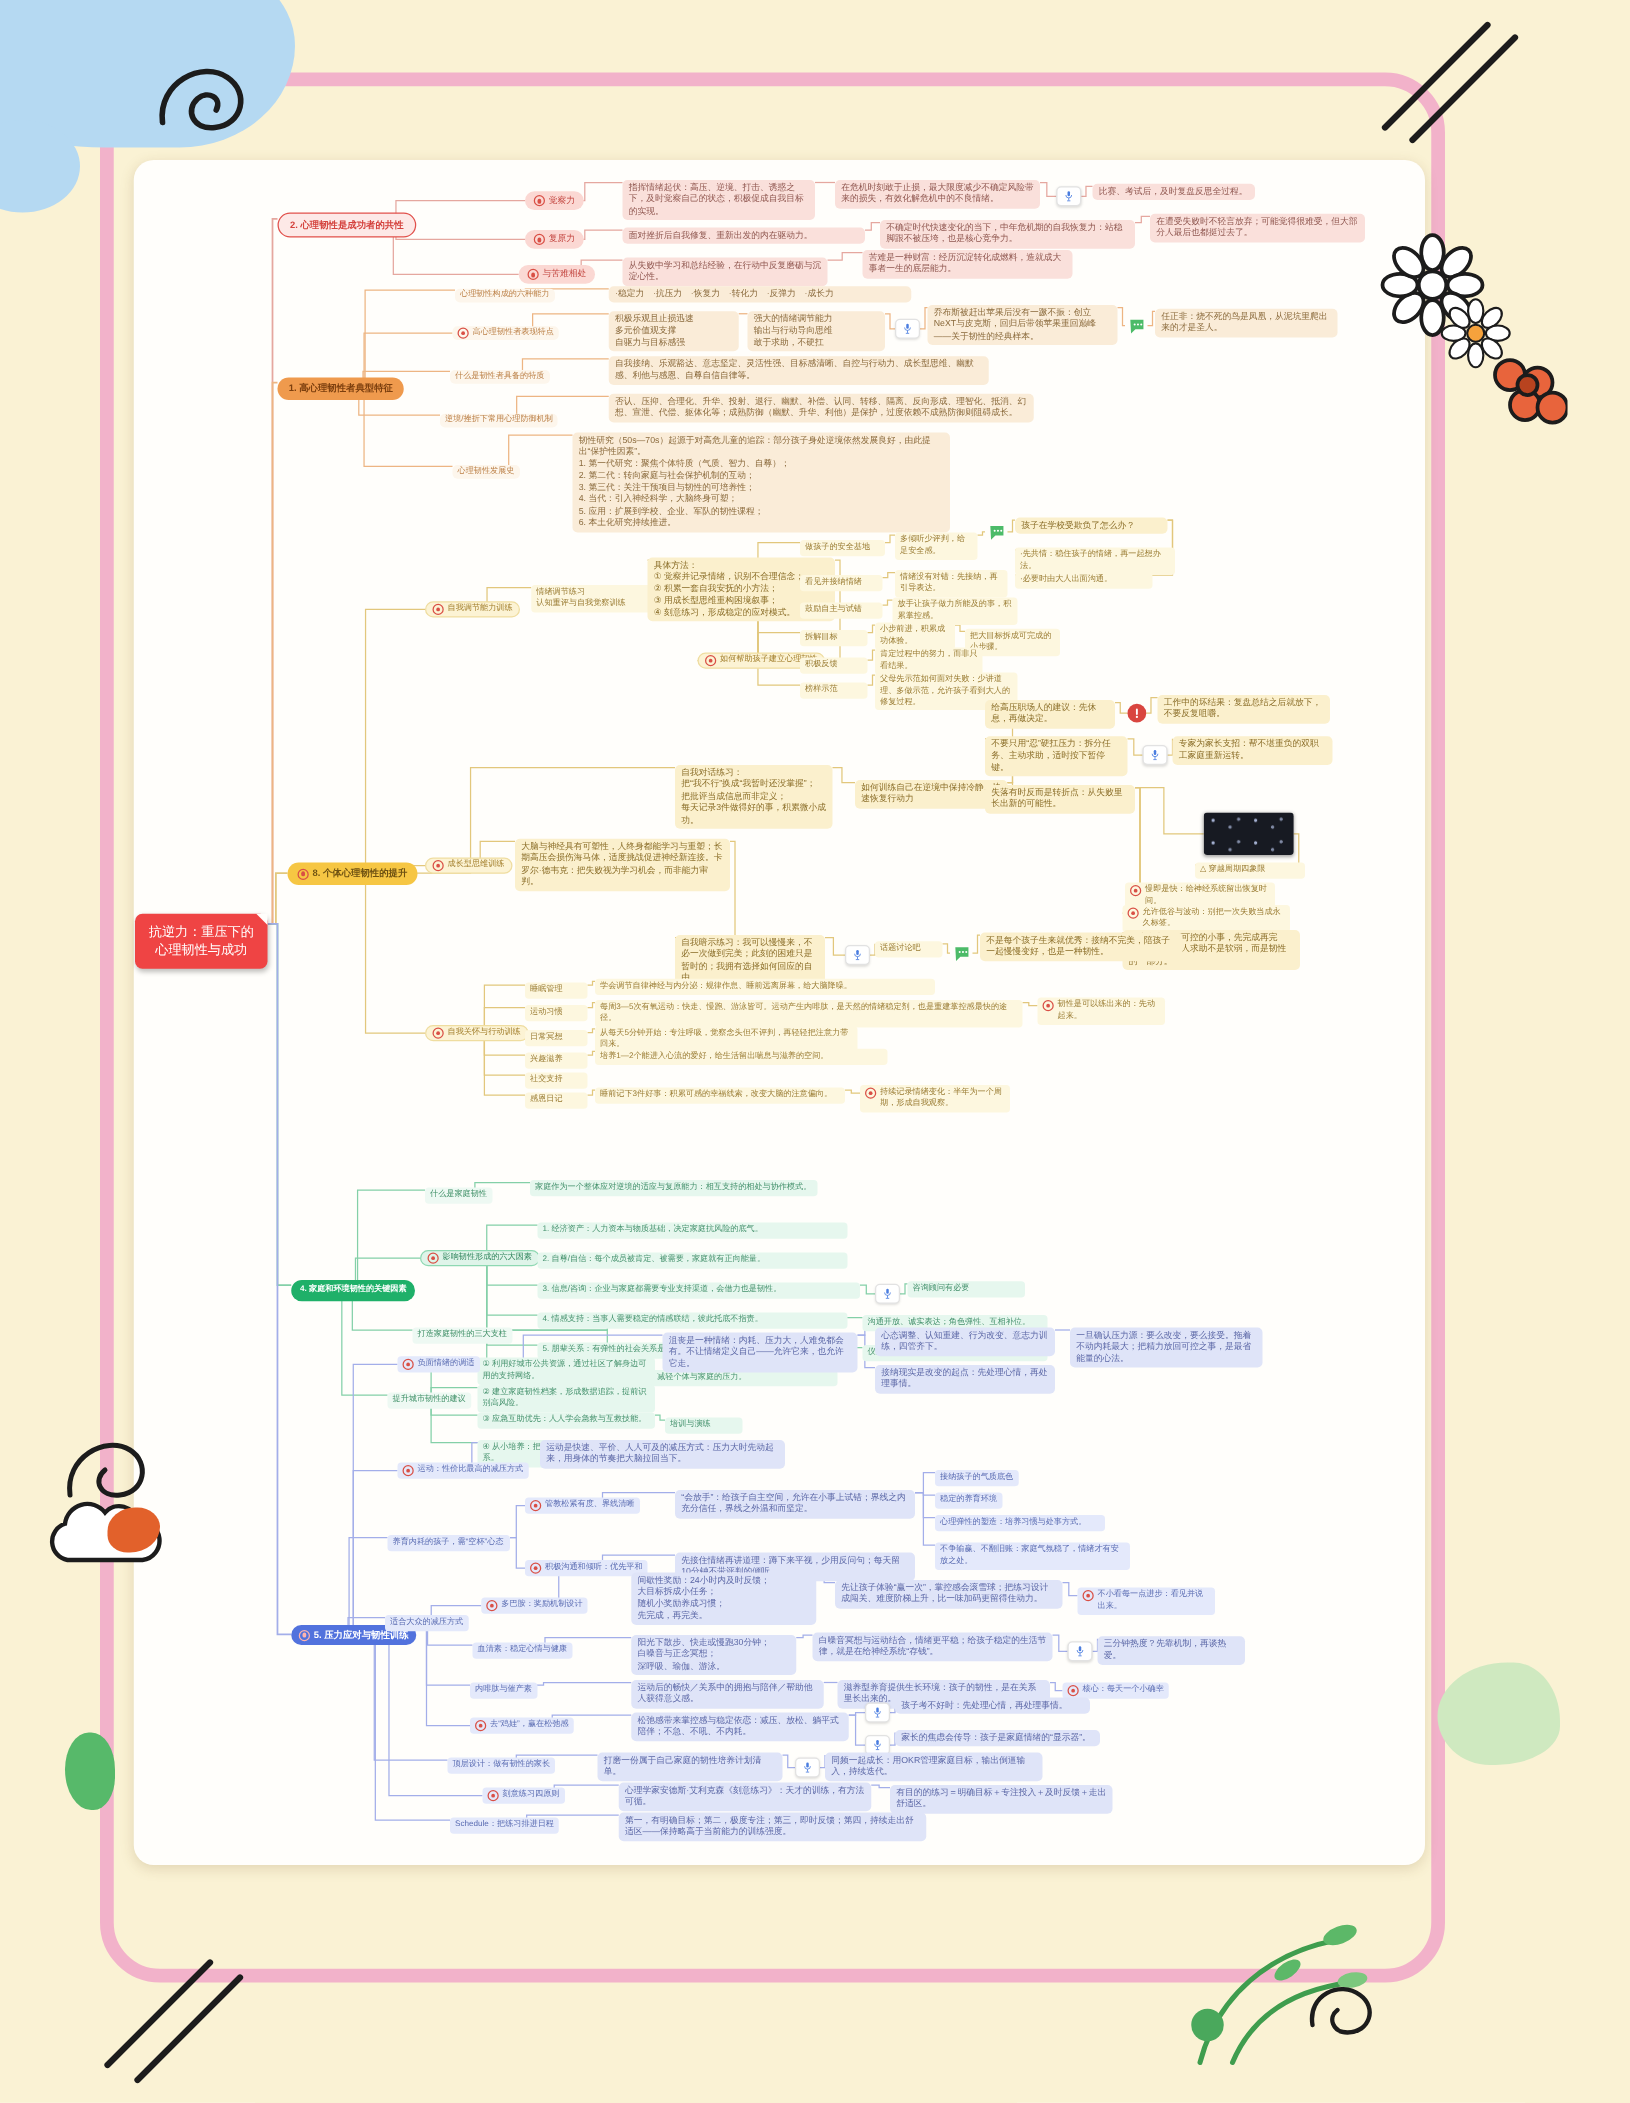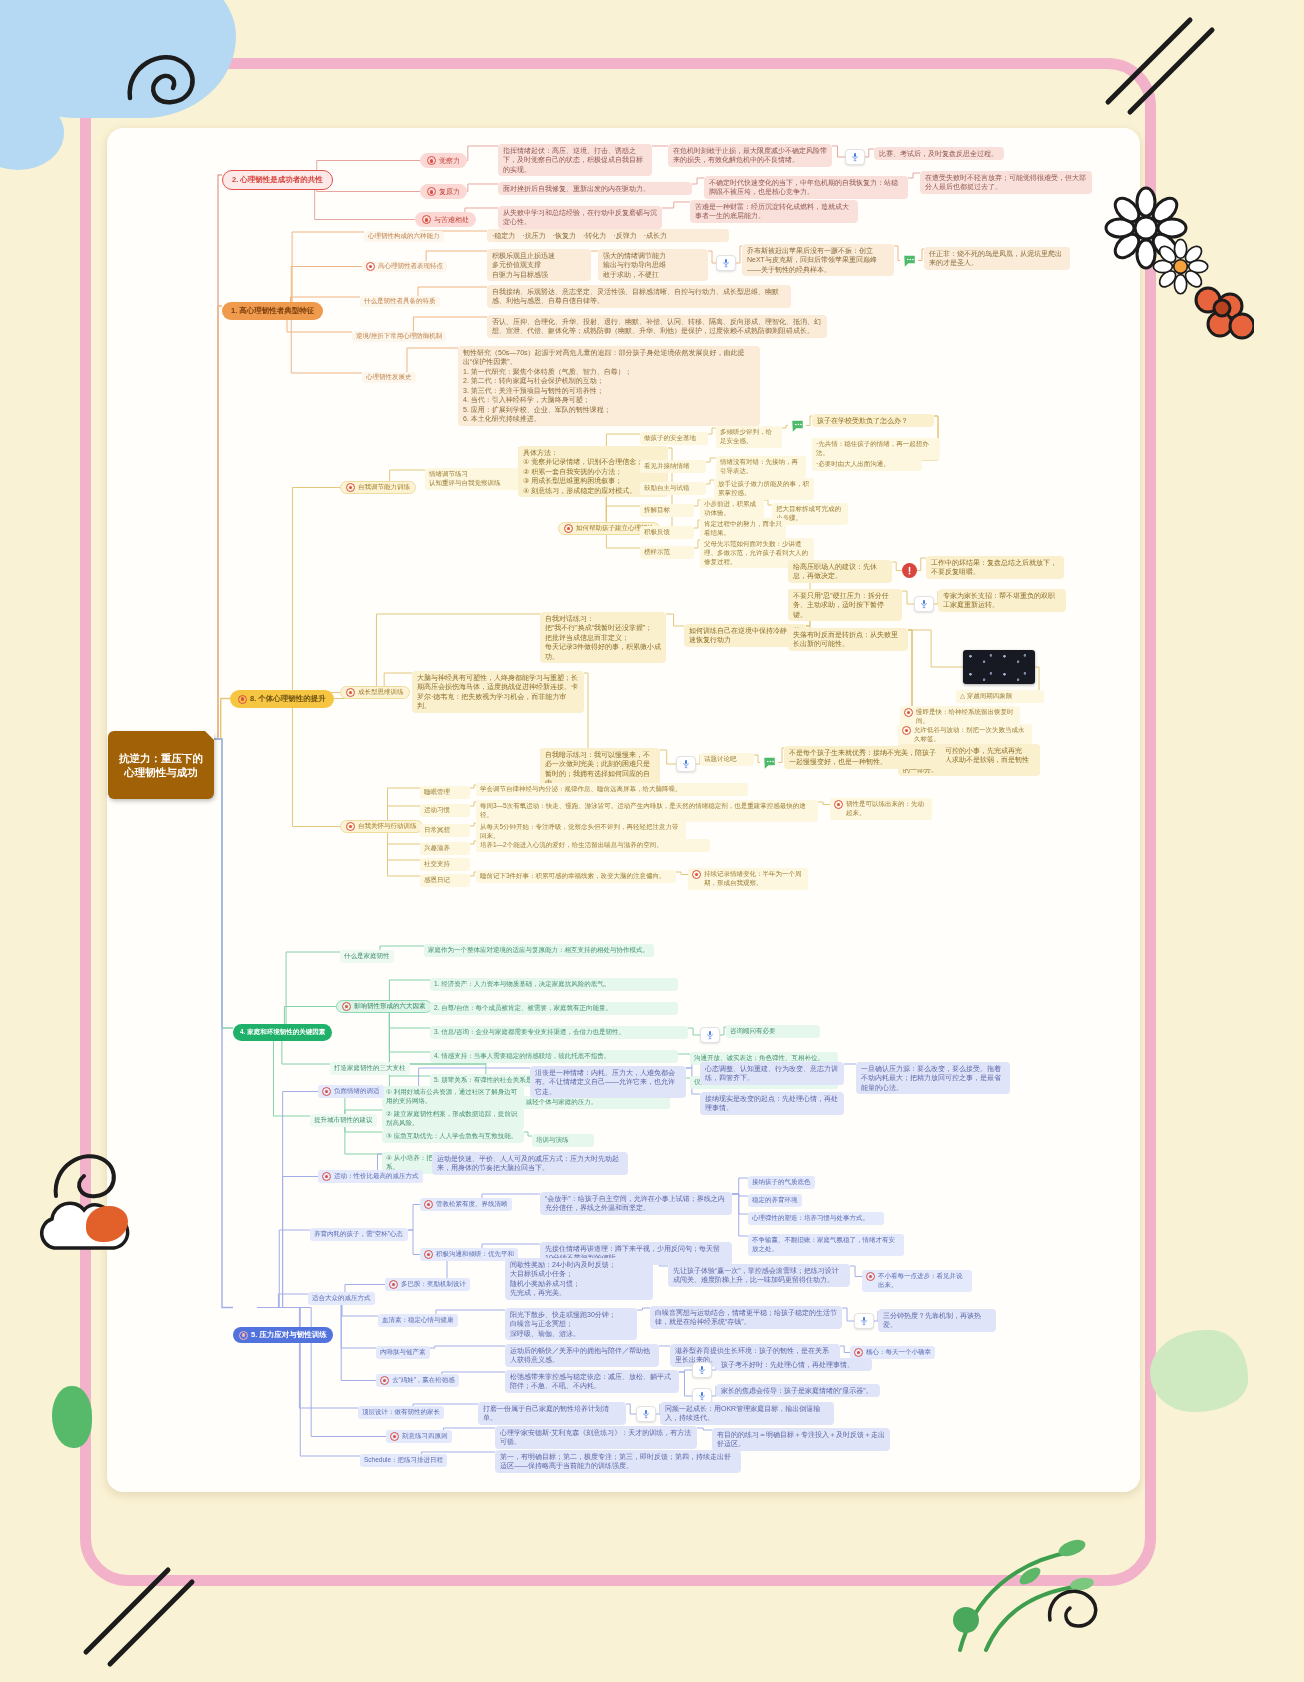--- a/index.html
+++ b/index.html
@@ -21,22 +21,22 @@
           border-radius:60% 40% 55% 45% / 55% 60% 40% 50%;}
   
   #edges-svg{position:absolute;left:0;top:0;z-index:4;pointer-events:none;}
   #mindmap-nodes{position:absolute;left:0;top:0;width:100%;height:100%;z-index:5;}
   .node{position:absolute;box-sizing:border-box;line-height:1.35;border-radius:4px;padding:2px 5px;}
   .node .txt{white-space:pre-line;}
   .dot{display:inline-block;width:7px;height:7px;border:1.4px solid #d94f45;border-radius:50%;
        margin-right:3px;vertical-align:-1px;position:relative;flex:none;}
   .dot::after{content:'';position:absolute;left:1.6px;top:1.6px;width:3.8px;height:3.8px;
        background:#d94f45;border-radius:50%;}
-  .s-root{background:#a16207;color:#fff;font-size:10.5px;font-weight:bold;text-align:center;
-          padding:20px 6px;border-radius:6px;box-shadow:1px 2px 4px rgba(0,0,0,.25);}
+  .s-root{background:#ef4444;color:#fff;font-size:10.5px;font-weight:normal;text-align:center;
+          padding:8px 6px;border-radius:6px;box-shadow:1px 2px 4px rgba(0,0,0,.25);}
   .s-root::after{content:'';position:absolute;top:0;right:0;border-top:9px solid #fffefb;
           border-left:9px solid transparent;}
   .s-red-main{background:#fde9e7;border:1.5px solid #e1504b;color:#d4423d;font-weight:bold;
           font-size:7.5px;white-space:nowrap;border-radius:13px;padding:4px 9px;}
   .s-red-pill{background:#fbd8d3;color:#c2443e;font-size:7px;border-radius:10px;padding:3px 7px;
           white-space:nowrap;display:flex;align-items:center;}
   .s-red-leaf{background:#fae0db;color:#8f564f;font-size:7px;}
   .s-orange-main{background:#ef9a4d;color:#7c3f0e;font-weight:bold;font-size:7.5px;
           white-space:nowrap;border-radius:13px;padding:4px 9px;}
   .s-orange-label{color:#bc8148;font-size:6.5px;padding:1px 4px;white-space:nowrap;
@@ -590,21 +590,21 @@
       <div class="node s-green-row" style="left: 690px; top: 1076px; width: 148px;"><span class="txt">仪式感与共同目标，让家庭拧成一股绳。</span></div>
       <div class="node s-green-s" style="left: 310px; top: 1114px;">
         <span class="txt">提升城市韧性的建议</span>
       </div>
       <div class="node s-green-row" style="left: 382px; top: 1086px; width: 142px;"><span class="txt">① 利用好城市公共资源，通过社区了解身边可用的支持网络。</span></div>
       <div class="node s-green-row" style="left: 382px; top: 1108px; width: 142px;"><span class="txt">② 建立家庭韧性档案，形成数据追踪，提前识别高风险。</span></div>
       <div class="node s-green-row" style="left: 382px; top: 1130px; width: 142px;"><span class="txt">③ 应急互助优先：人人学会急救与互救技能。</span></div>
       <div class="node s-green-row" style="left: 532px; top: 1134px; width: 62px;"><span class="txt">培训与演练</span></div>
       <div class="node s-green-row" style="left: 382px; top: 1152px; width: 142px;"><span class="txt">④ 从小培养：把韧性教育纳入常规人才培养体系。</span></div>
       <div class="node s-green-row" style="left: 532px; top: 1156px; width: 46px;"><span class="txt">课程化</span></div>
-      <div class="node s-blue-main" style="left: 233px; top: 1300px; margin-top: 27px;">
+      <div class="node s-blue-main" style="left: 233px; top: 1300px;">
         <span class="dot"></span>
         <span class="txt">5. 压力应对与韧性训练</span>
       </div>
       <div class="node s-blue-s" style="left: 318px; top: 1085px;">
         <span class="dot"></span>
         <span class="txt">负面情绪的调适</span>
       </div>
       <div class="node s-blue-leaf" style="left: 530px; top: 1066px; width: 156px;"><span class="txt">沮丧是一种情绪：内耗、压力大，人难免都会有。不让情绪定义自己——允许它来，也允许它走。</span></div>
       <div class="node s-blue-leaf" style="left: 700px; top: 1062px; width: 144px;"><span class="txt">心态调整、认知重建、行为改变、意志力训练，四管齐下。</span></div>
       <div class="node s-blue-leaf" style="left: 700px; top: 1092px; width: 144px;"><span class="txt">接纳现实是改变的起点：先处理心情，再处理事情。</span></div>

